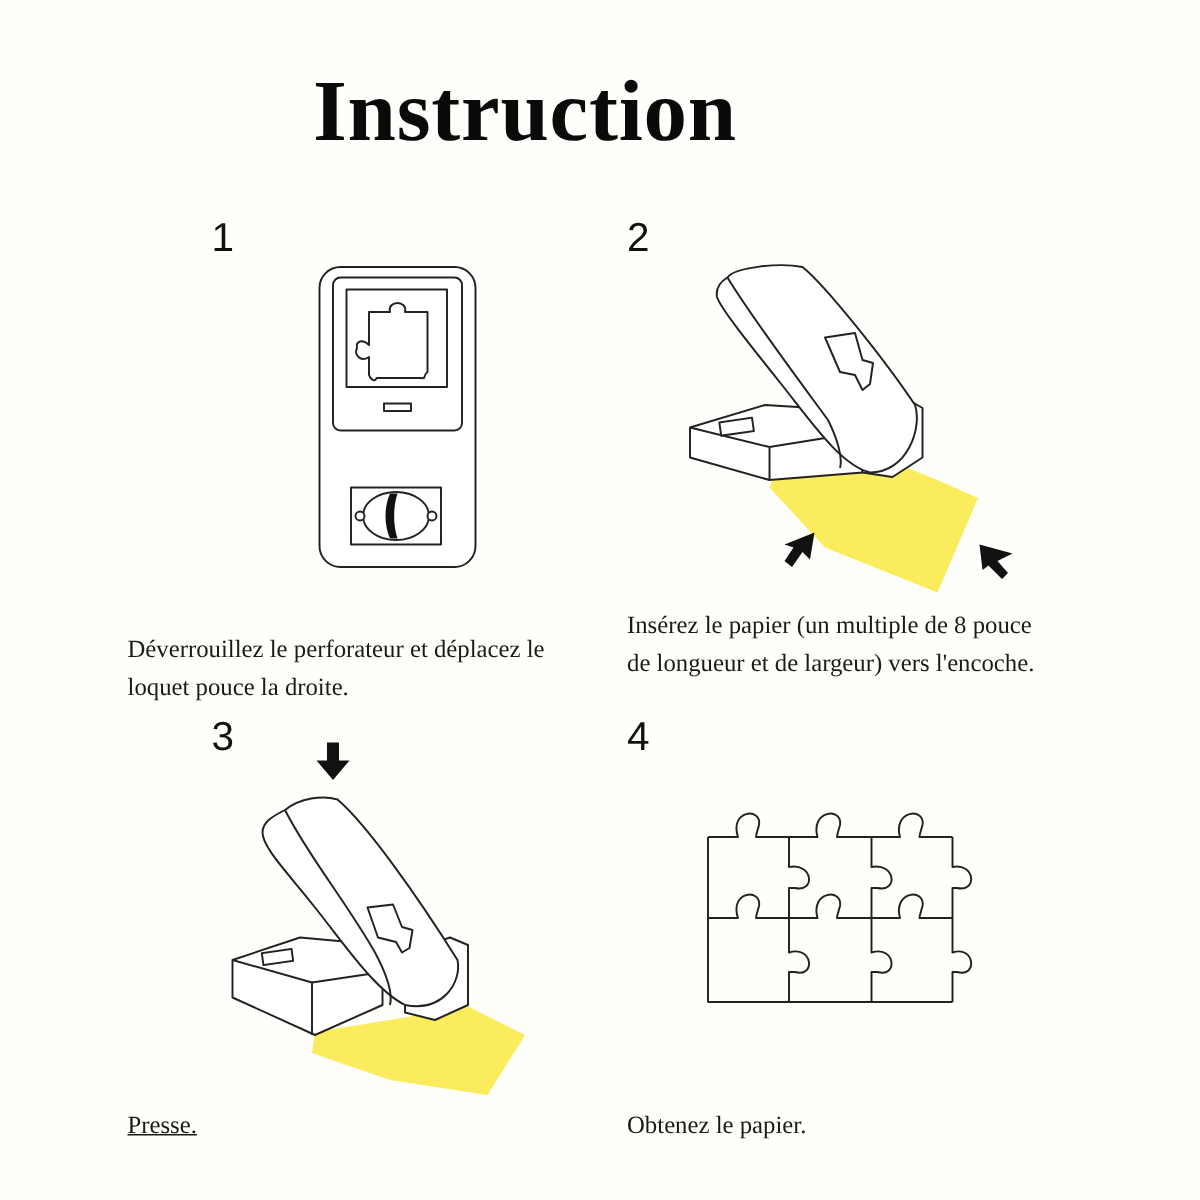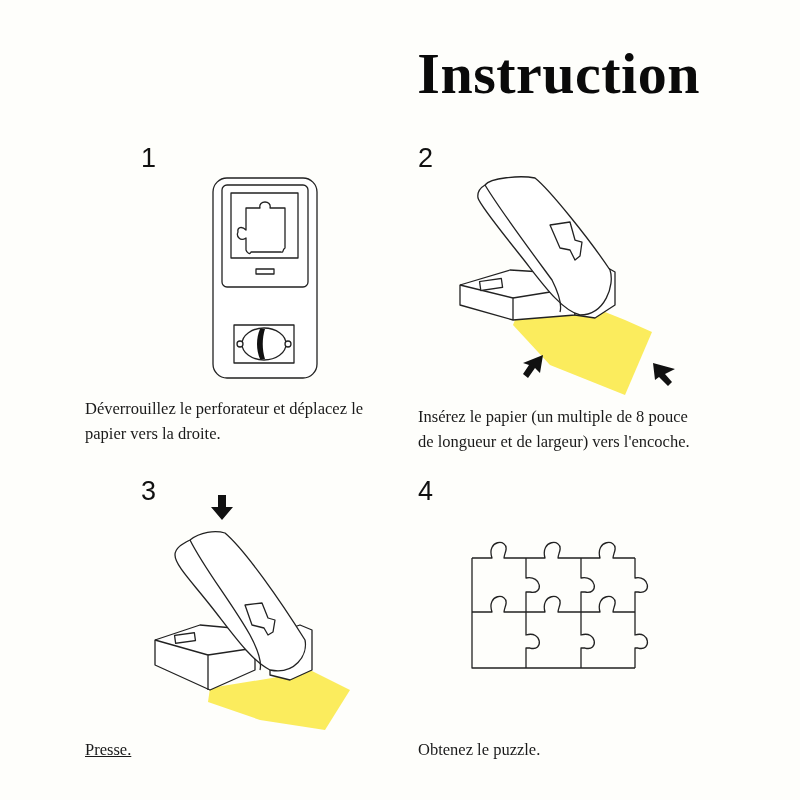--- a/index.html
+++ b/index.html
@@ -1,21 +1,21 @@
 <!DOCTYPE html>
 <html><head>
   <meta charset="utf-8">
   <style>
     html, body { margin: 0; padding: 0; }
     body {
       width: 800px; height: 800px; background: #fefefb; position: relative; overflow: hidden;
       font-family: "Liberation Serif", serif; color: #111;
     }
     .title {
-      position: absolute; left: 0; top: 40px; width: 700px; text-align: right;
+      position: absolute; left: 0; top: 40px; width: 700px; text-align: center;
       font-family: "Liberation Serif", serif; font-weight: bold; font-size: 58px; color: #0a0a0a;
       letter-spacing: 0.5px;
     }
     .step-num {
       position: absolute; font-family: "Liberation Sans", sans-serif; font-size: 27px; color: #111;
     }
     .caption {
       position: absolute; font-family: "Liberation Serif", serif; font-size: 16.5px; line-height: 25px; color: #1a1a1a;
     }
     svg.ill { position: absolute; overflow: visible; }
@@ -35,23 +35,23 @@
   <rect class="ln" x="22" y="15" width="86" height="102" rx="5"></rect>
   <rect class="ln" x="31" y="23" width="67" height="65"></rect>
   <path class="ln2" d="M46 38 H60 C58 30 72 30 70 38 H85 V78 C82 80 84 83 81 82 H51 C50 85 47 83 46 80 V68 C40 72 36 66 38 62 C37 57 42 56 46 60 Z"></path>
   <rect class="ln" x="56" y="99" width="18" height="5"></rect>
   <rect class="ln" x="34" y="155" width="60" height="38"></rect>
   <ellipse class="ln" cx="64" cy="174" rx="22" ry="16"></ellipse>
   <path d="M60 159 C56 168 56 180 60 189 L65 189 C62 180 62 168 65 159 Z" fill="#111"></path>
   <circle class="ln" cx="40" cy="174" r="3"></circle>
   <circle class="ln" cx="88" cy="174" r="3"></circle>
 </svg>
-<div class="caption" style="left:85px; top:396px;">
+<div class="caption" style="left:85px; top:420px;">
   <div>Déverrouillez le perforateur et déplacez le</div>
-  <div>papier vers la droite.</div>
+  <div>loquet pouce la droite.</div>
 </div>
 
 <div class="step-num" style="left:418px; top:143px;">2</div>
 <svg class="ill" style="left:440px; top:170px;" width="250" height="230" viewBox="0 0 250 230">
 
   <polygon class="paper" points="75,150 155,138 185,150 212,162 185,225 110,195 73,155"></polygon>
 
   <path class="ln" d="M20 115 L70 100 L135 104 L135 145 L73 150 L20 135 Z"></path>
   <path class="ln2" d="M20 115 L73 128 L73 150"></path>
   <path class="ln2" d="M73 128 L135 118"></path>
@@ -100,13 +100,13 @@
     <path d="M12 28 H32 C26 10 48 8 46 20 C45 24 44 26 44 28 H85 C80 10 102 8 100 20 C99 24 98 26 98 28 H140 C135 10 157 8 155 20 C154 24 153 26 153 28 H175"></path>
 
     <path d="M175 28 V48 C190 45 192 65 178 62 L175 62 V82 V105 C190 100 192 122 178 118 L175 118 V138"></path>
 
     <path d="M12 82 H32 C26 64 48 62 46 74 C45 78 44 80 44 82 H85 C80 64 102 62 100 74 C99 78 98 80 98 82 H140 C135 64 157 62 155 74 C154 78 153 80 153 82 H175"></path>
 
     <path d="M66 28 V48 C82 45 84 65 70 62 L66 62 V82 V105 C82 100 84 122 70 118 L66 118 V138"></path>
     <path d="M121 28 V48 C137 45 139 65 125 62 L121 62 V82 V105 C137 100 139 122 125 118 L121 118 V138"></path>
   </g>
 </svg>
-<div class="caption" style="left:418px; top:737px;">Obtenez le puzzle.</div>
+<div class="caption" style="left:418px; top:737px;">Obtenez le papier.</div>
 
 </body></html>

